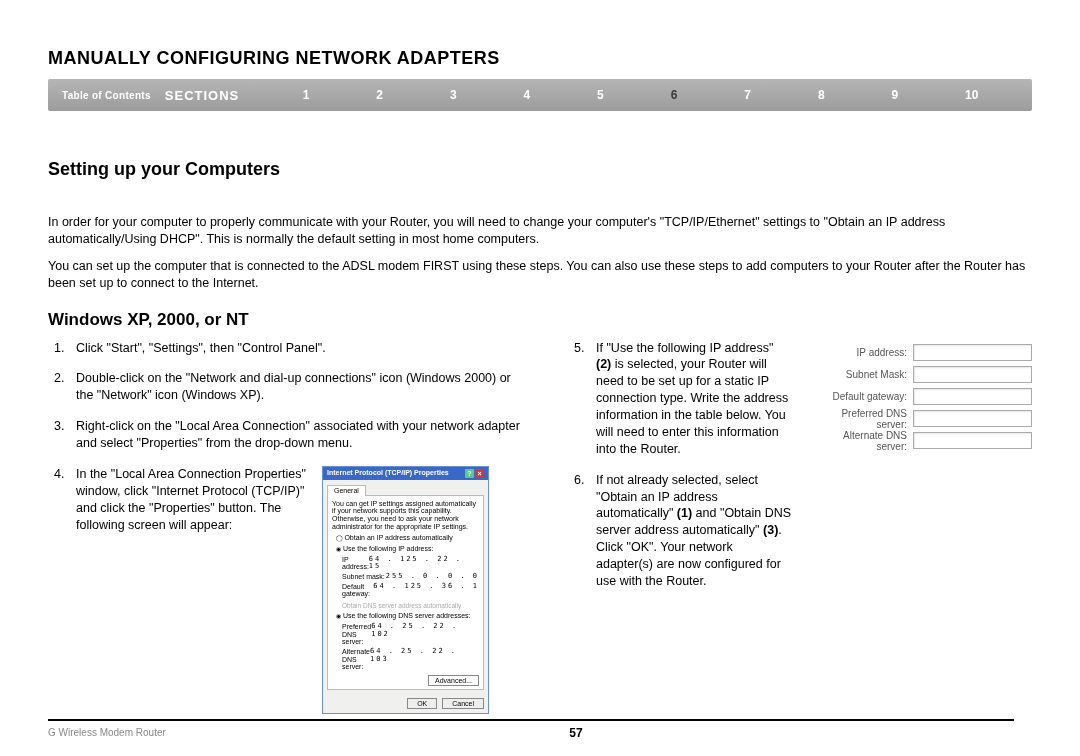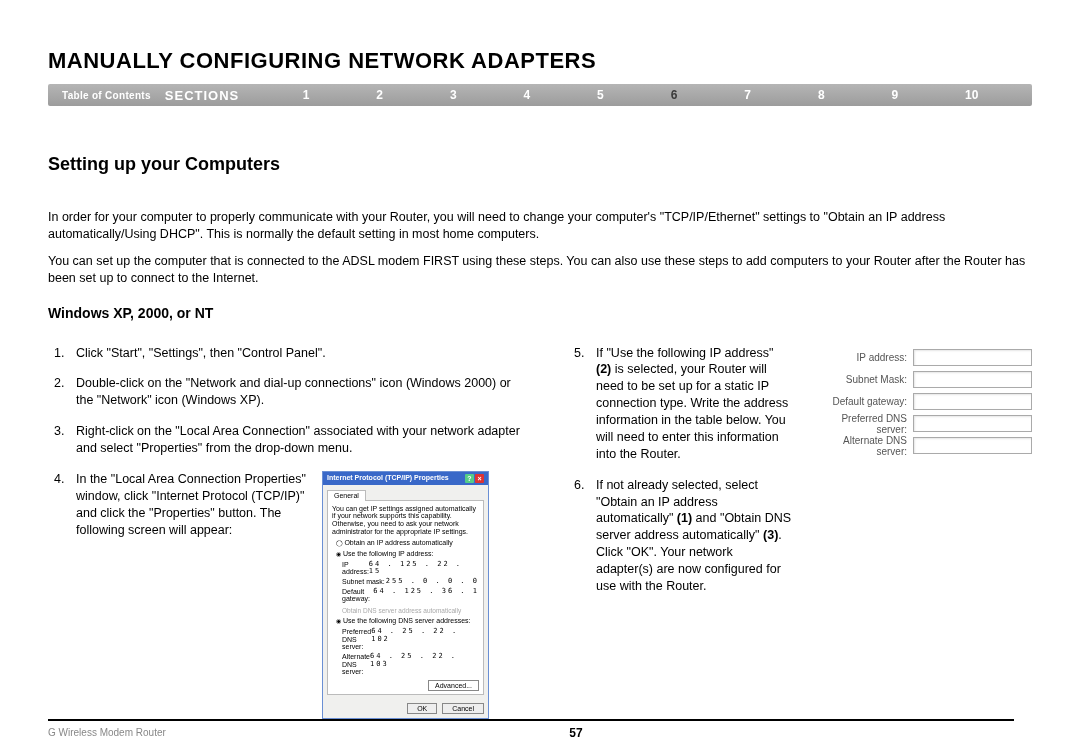--- a/index.html
+++ b/index.html
@@ -9,28 +9,28 @@
     font-family: Arial, Helvetica, sans-serif;
     width: 1080px;
     height: 756px;
     box-sizing: border-box;
     position: relative;
   }
   .page {
     padding: 48px 48px 0 48px;
   }
   .main-title {
-    font-size: 22px;
+    font-size: 18px;
     font-weight: bold;
     letter-spacing: 0.5px;
     margin: 0 0 10px 0;
   }
   .navbar {
     background: linear-gradient(#b5b5b5,#9c9c9c);
-    height: 22px;
+    height: 32px;
     display: flex;
     align-items: center;
     font-size: 11px;
     color: #fff;
     font-weight: bold;
     border-radius: 2px;
   }
   .navbar .toc {
     padding: 0 14px;
     font-size: 10px;
@@ -53,23 +53,23 @@
     font-size: 18px;
     font-weight: bold;
     margin: 48px 0 34px 0;
   }
   .intro p {
     font-size: 12.5px;
     line-height: 1.35;
     margin: 0 0 10px 0;
   }
   .ossec {
-    font-size: 14px;
-    font-weight: bold;
-    margin: 18px 0 24px 0;
+    font-size: 17px;
+    font-weight: bold;
+    margin: 18px 0 10px 0;
   }
   .columns {
     display: flex;
     gap: 40px;
   }
   .col-left { flex: 0 0 480px; }
   .col-right { flex: 1; display:flex; gap:20px; }
   .col-right-text { flex: 1; }
   ol { margin: 0; padding-left: 20px; }
   ol li {

